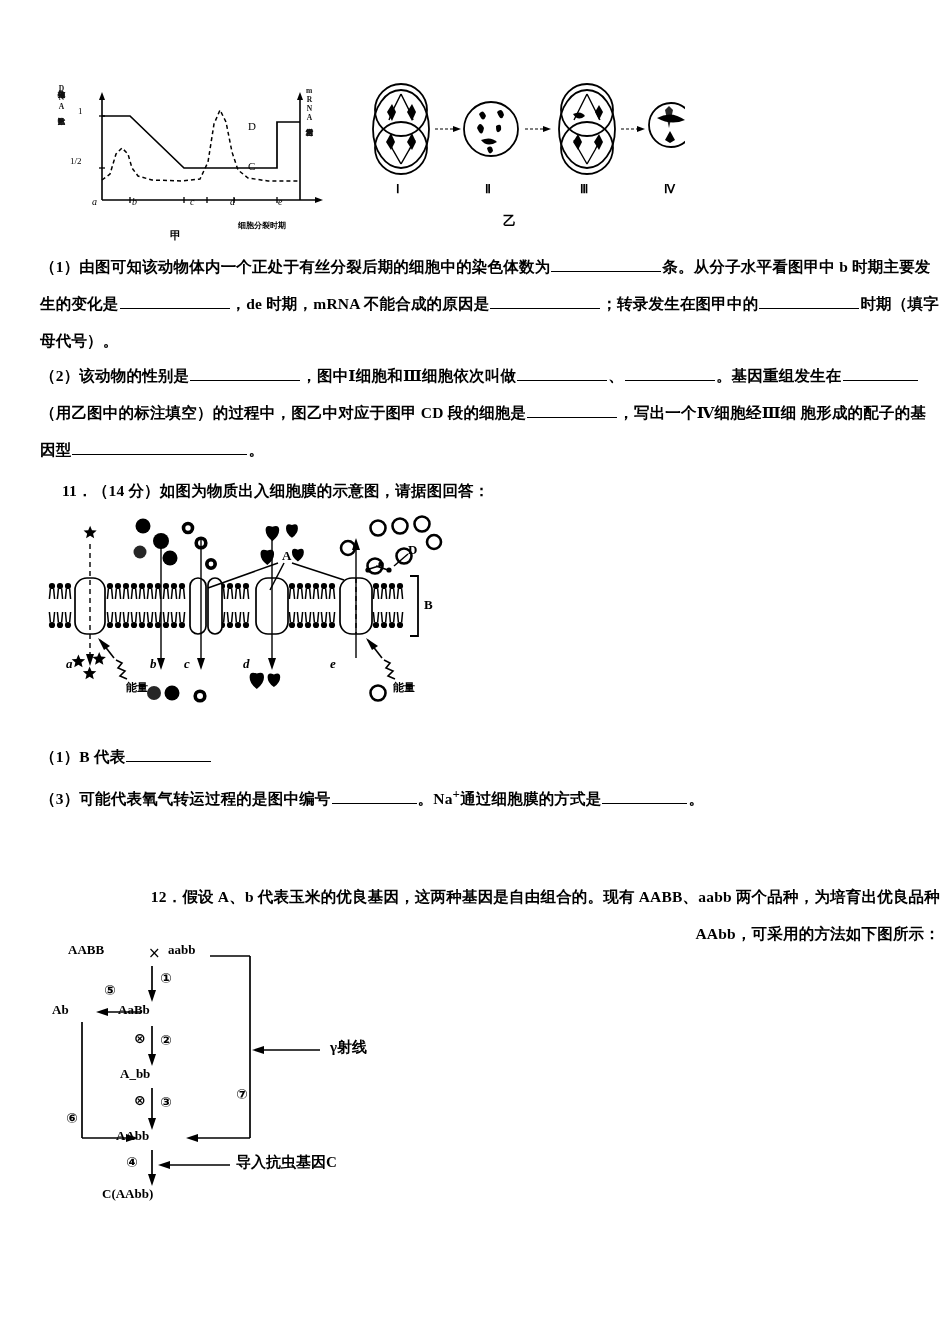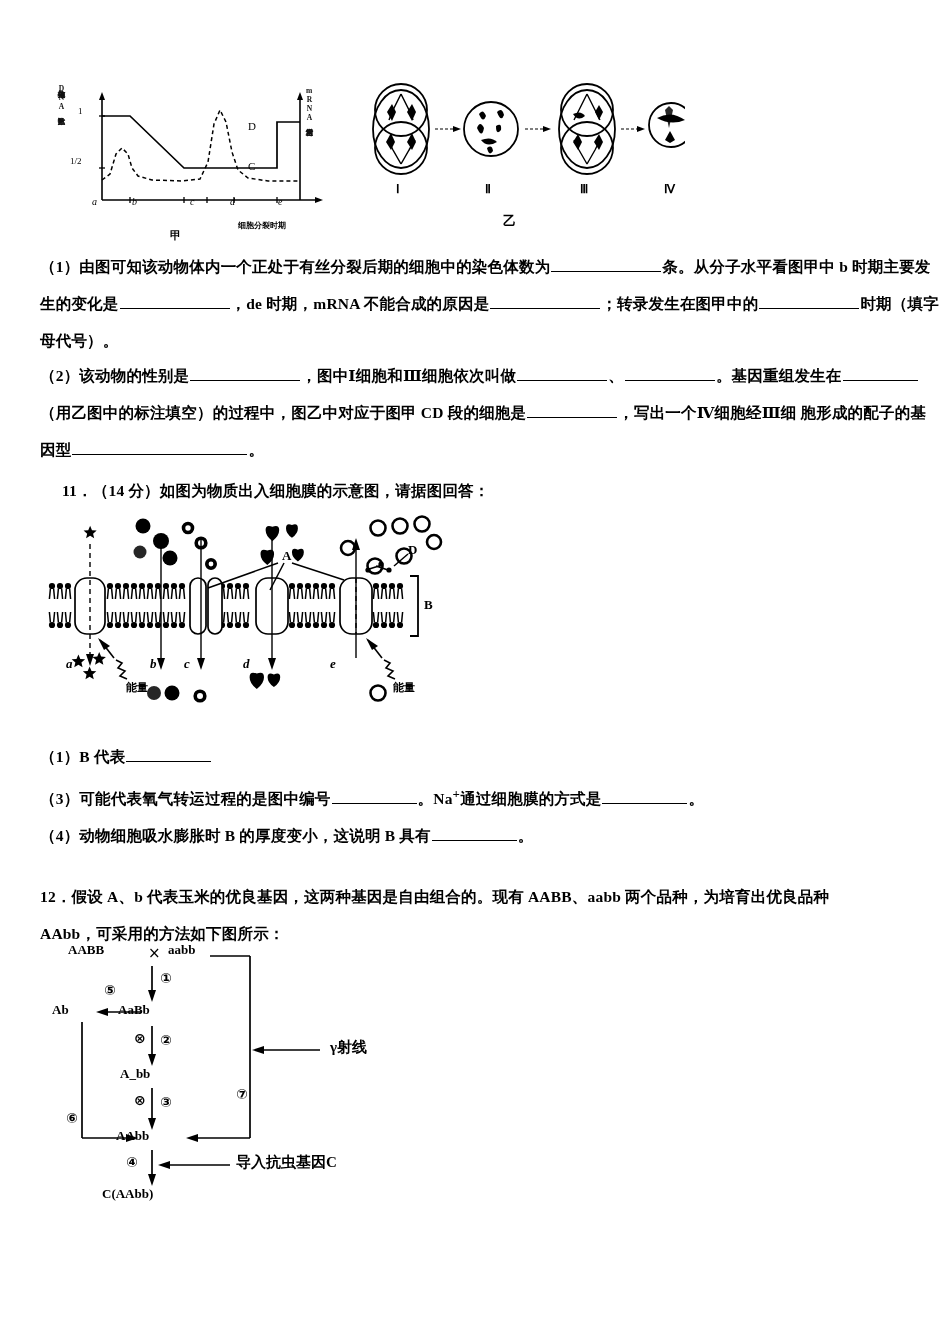--- a/index.html
+++ b/index.html
@@ -43,21 +43,21 @@
   .b110 { width: 110px; }
   .b175 { width: 175px; }
 
   
   #fig-top { position: absolute; left: 0; top: 60px; width: 950px; height: 185px; }
   #q10-part1 { position: absolute; left: 40px; top: 248px; width: 900px; }
   #q10-part2 { position: absolute; left: 40px; top: 357px; width: 900px; }
   #q11-stem { position: absolute; left: 40px; top: 472px; width: 900px; margin-left: 22px; }
   #fig-membrane { position: absolute; left: 48px; top: 508px; width: 420px; height: 215px; }
   #q11-subs { position: absolute; left: 40px; top: 738px; width: 900px; }
-  #q12-stem { position: absolute; left: 40px; top: 878px; width: 900px; }
+  #q12-stem { position: absolute; left: 40px; top: 878px; width: 900px; text-align: right; }
   #fig-cross { position: absolute; left: 40px; top: 938px; width: 420px; height: 300px; }
 
   
   .chart-wrap { position: absolute; left: 50px; top: 18px; width: 300px; height: 160px; }
   .axis-label-left {
     position: absolute;
     left: 2px; top: 6px;
     width: 14px;
     font-size: 7.5px;
     line-height: 9px;
@@ -484,23 +484,20 @@
     <div class="mem-cap" style="left:345px;top:172px;">能量</div>
   </div>
 
   <div id="q11-subs">
     <div class="qtext">
       <span>（1）B 代表</span><span class="blank b85"></span>
     </div>
     <div class="qtext">
       <span>（3）可能代表氧气转运过程的是图中编号</span><span class="blank b85"></span><span>。Na</span><sup>+</sup><span>通过细胞膜的方式是</span><span class="blank b85"></span><span>。</span>
     </div>
-    <div class="qtext">
-      <span>（4）动物细胞吸水膨胀时 B 的厚度变小，这说明 B 具有</span><span class="blank b85"></span><span>。</span>
-    </div>
   </div>
 
   <div id="q12-stem" class="qtext">
     <div>12．假设 A、b 代表玉米的优良基因，这两种基因是自由组合的。现有 AABB、aabb 两个品种，为培育出优良品种</div>
     <div>AAbb，可采用的方法如下图所示：</div>
   </div>
 
   <div id="fig-cross">
     <svg width="420" height="300" style="position:absolute;left:0;top:0;">
       <g stroke="#000" stroke-width="1.7" fill="none">

